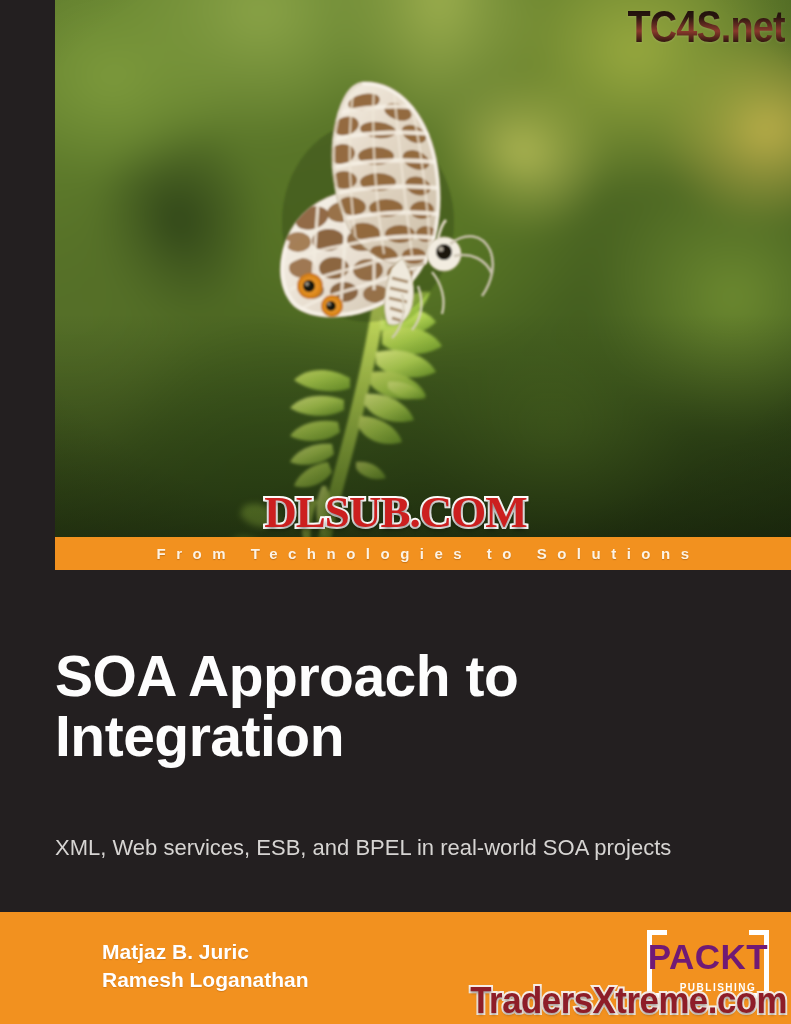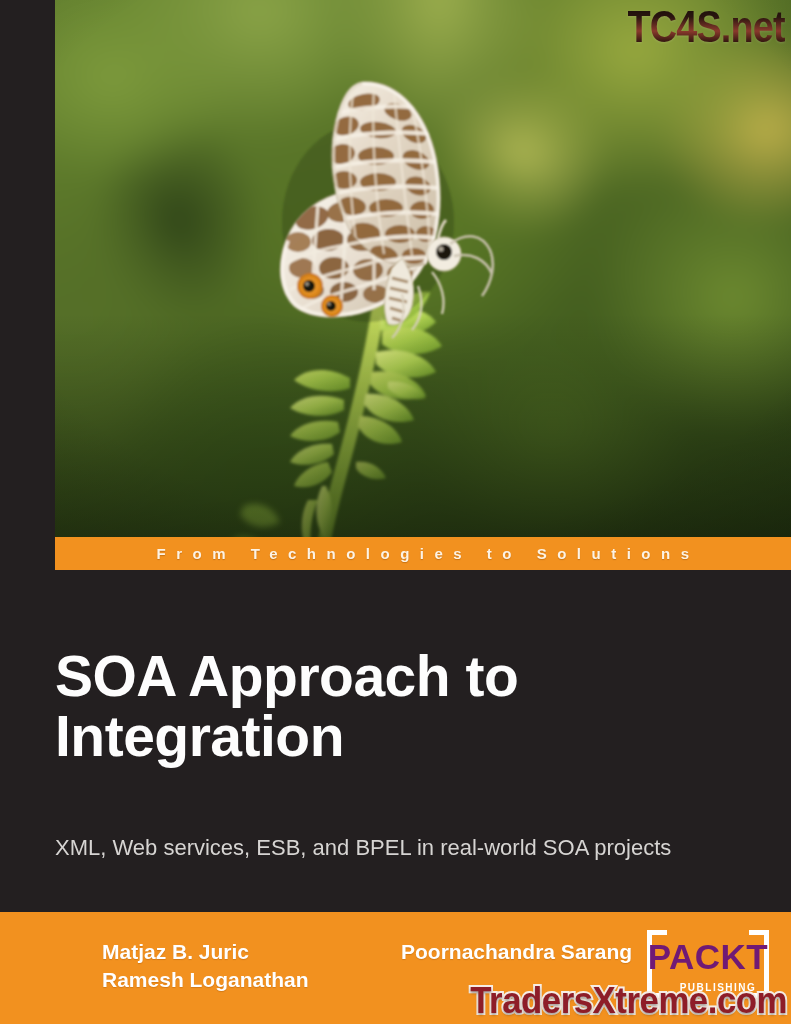--- a/index.html
+++ b/index.html
@@ -461,39 +461,39 @@
           <path d="M168 214 C174 230 172 246 162 258"></path>
           <path d="M152 222 C156 240 152 256 142 266"></path>
           <path d="M182 200 C192 212 196 228 192 242"></path>
         </g>
       </svg>
     </div>
 
     <div class="photo-vignette"></div>
   </div>
 
+  <div class="dlsub">DLSUB.COM</div>
 
   <div class="tc4s">TC4S.net</div>
 
   <div class="tagline-band">
     <div class="tagline-text">From Technologies to Solutions</div>
   </div>
 
   <div class="title">SOA Approach to Integration</div>
   <div class="subtitle">XML, Web services, ESB, and BPEL in real-world SOA projects</div>
 
   <div class="footer-band">
 
     <div class="authors-col authors-left">
       <div class="author-line">Matjaz B. Juric</div>
       <div class="author-line">Ramesh Loganathan</div>
     </div>
 
     <div class="authors-col authors-right">
-      <div class="author-line">Poornachandra Sarang</div>
     </div>
 
     <div class="packt">
       <div class="packt-brackets">
         <span class="bl-v"></span>
           <span class="bl-t"></span>
           <span class="bl-b"></span>
         <span class="br-v"></span>
           <span class="br-t"></span>
           <span class="br-b"></span>

